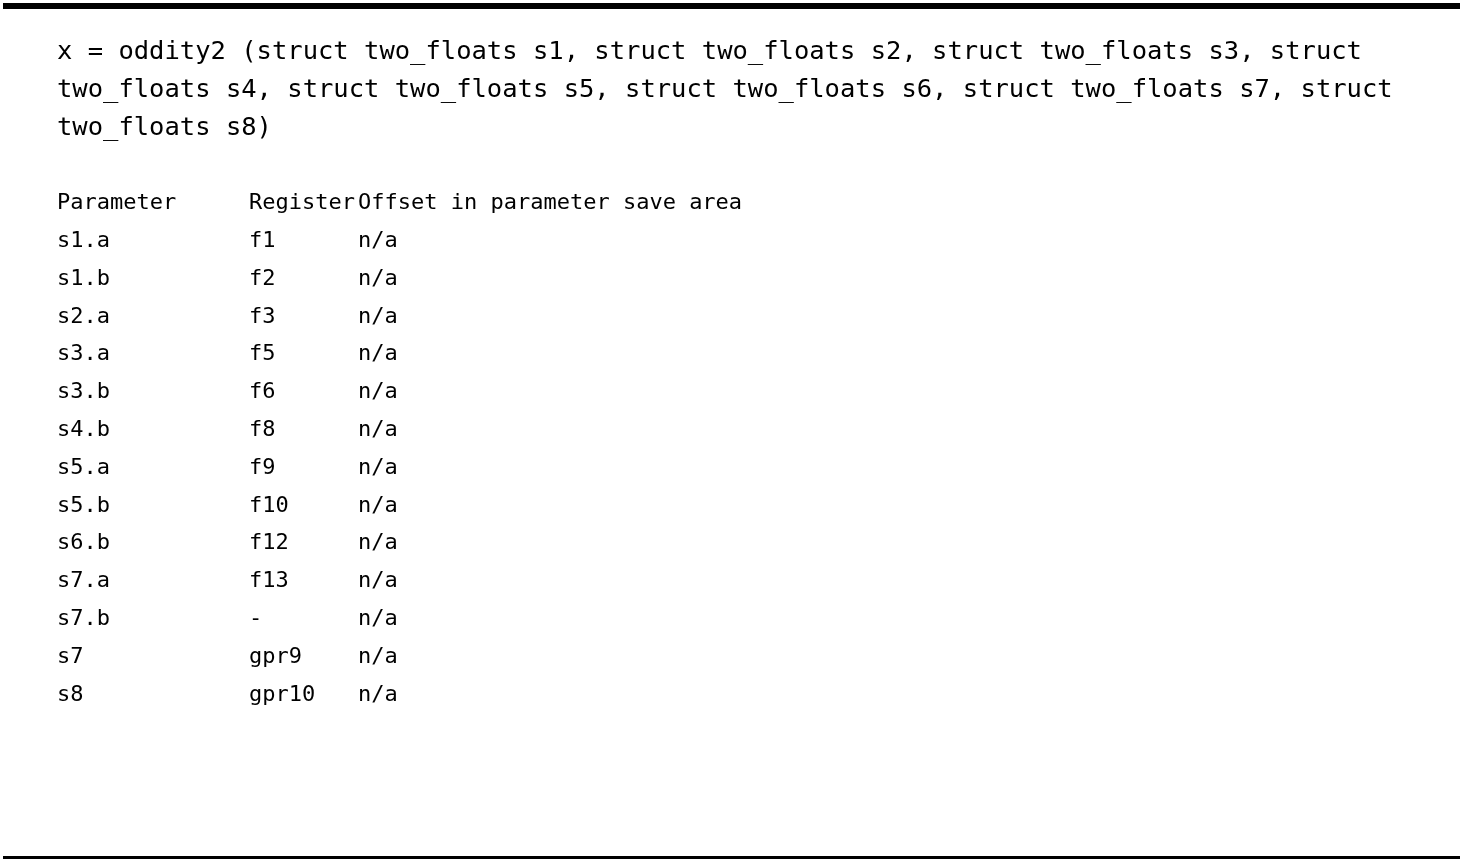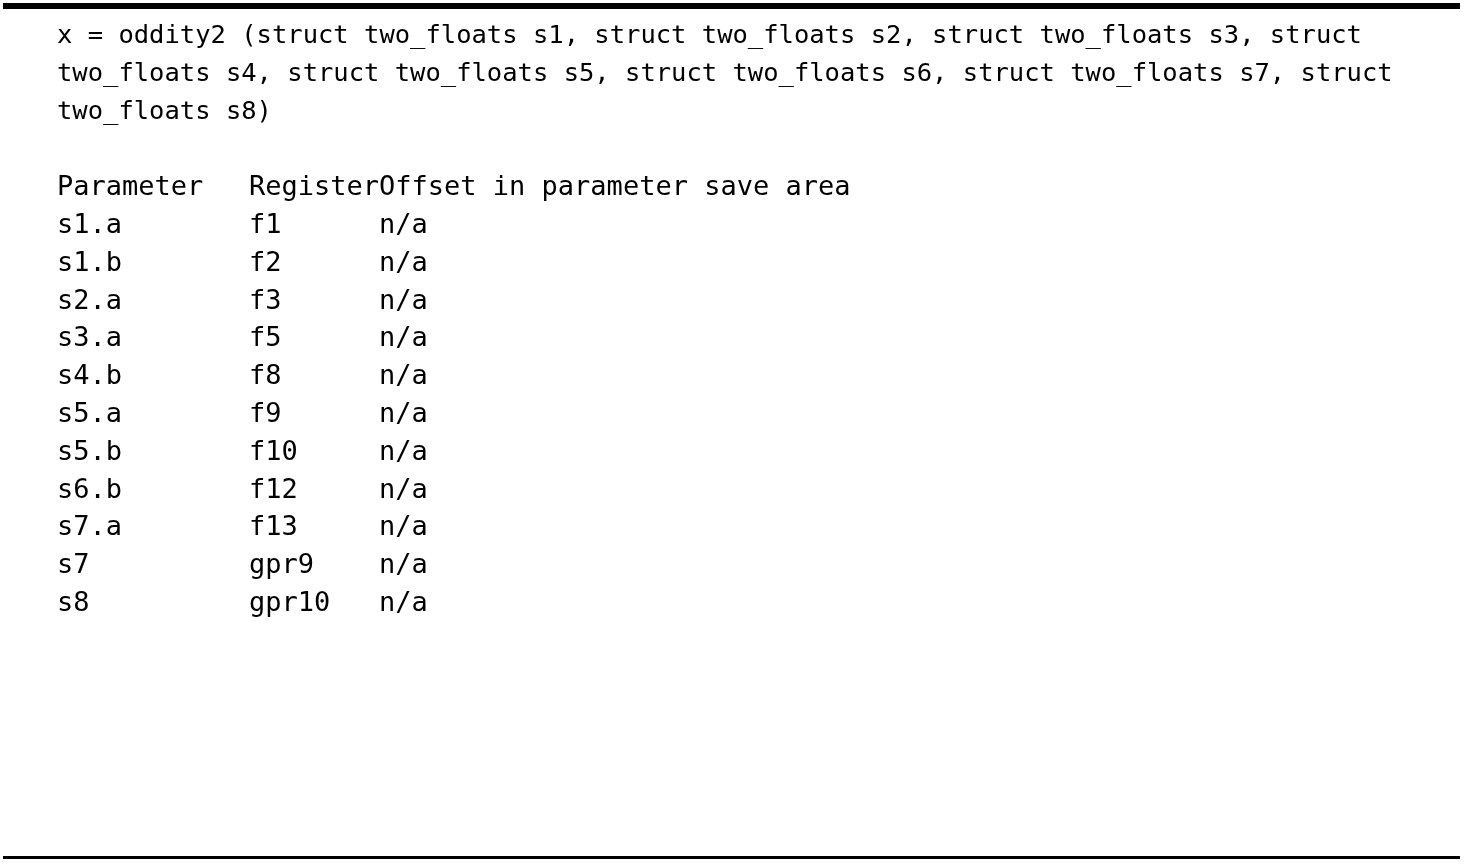--- a/index.html
+++ b/index.html
@@ -29,42 +29,42 @@
     left: 3px;
     width: 1457px;
   }
   .rule-top    { top: 3px;   height: 6px; }
   .rule-bottom { top: 856px; height: 3px; }
 
   
   .content {
     position: absolute;
     left: 57px;
-    top: 16px;
+    top: 32px;
     width: 1370px;
   }
 
   
   .signature {
     font-size: 25.5px;
     line-height: 37.8px;
     letter-spacing: 0px;
     white-space: pre-wrap;
     word-break: normal;
     margin: 0;
   }
 
   
   .gap { height: 37.8px; }
 
   
   .ptable {
     border-collapse: collapse;
     border-spacing: 0;
-    font-size: 27px;
+    font-size: 22px;
     line-height: 37.8px;
     table-layout: fixed;
   }
   .ptable th,
   .ptable td {
     padding: 0;
     margin: 0;
     text-align: left;
     vertical-align: baseline;
     font-weight: normal;
@@ -124,20 +124,25 @@
             <td>s2.a</td>
             <td><span class="reg-inner">f3</span></td>
             <td>n/a</td>
           </tr>
           <tr>
             <td>s3.a</td>
             <td><span class="reg-inner">f5</span></td>
             <td>n/a</td>
           </tr>
           <tr>
+            <td>s3.b</td>
+            <td><span class="reg-inner">f6</span></td>
+            <td>n/a</td>
+          </tr>
+          <tr>
             <td>s4.b</td>
             <td><span class="reg-inner">f8</span></td>
             <td>n/a</td>
           </tr>
           <tr>
             <td>s5.a</td>
             <td><span class="reg-inner">f9</span></td>
             <td>n/a</td>
           </tr>
           <tr>
@@ -149,20 +154,25 @@
             <td>s6.b</td>
             <td><span class="reg-inner">f12</span></td>
             <td>n/a</td>
           </tr>
           <tr>
             <td>s7.a</td>
             <td><span class="reg-inner">f13</span></td>
             <td>n/a</td>
           </tr>
           <tr>
+            <td>s7.b</td>
+            <td><span class="reg-inner">-</span></td>
+            <td>n/a</td>
+          </tr>
+          <tr>
             <td>s7</td>
             <td><span class="reg-inner">gpr9</span></td>
             <td>n/a</td>
           </tr>
           <tr>
             <td>s8</td>
             <td><span class="reg-inner">gpr10</span></td>
             <td>n/a</td>
           </tr>
         </tbody>

